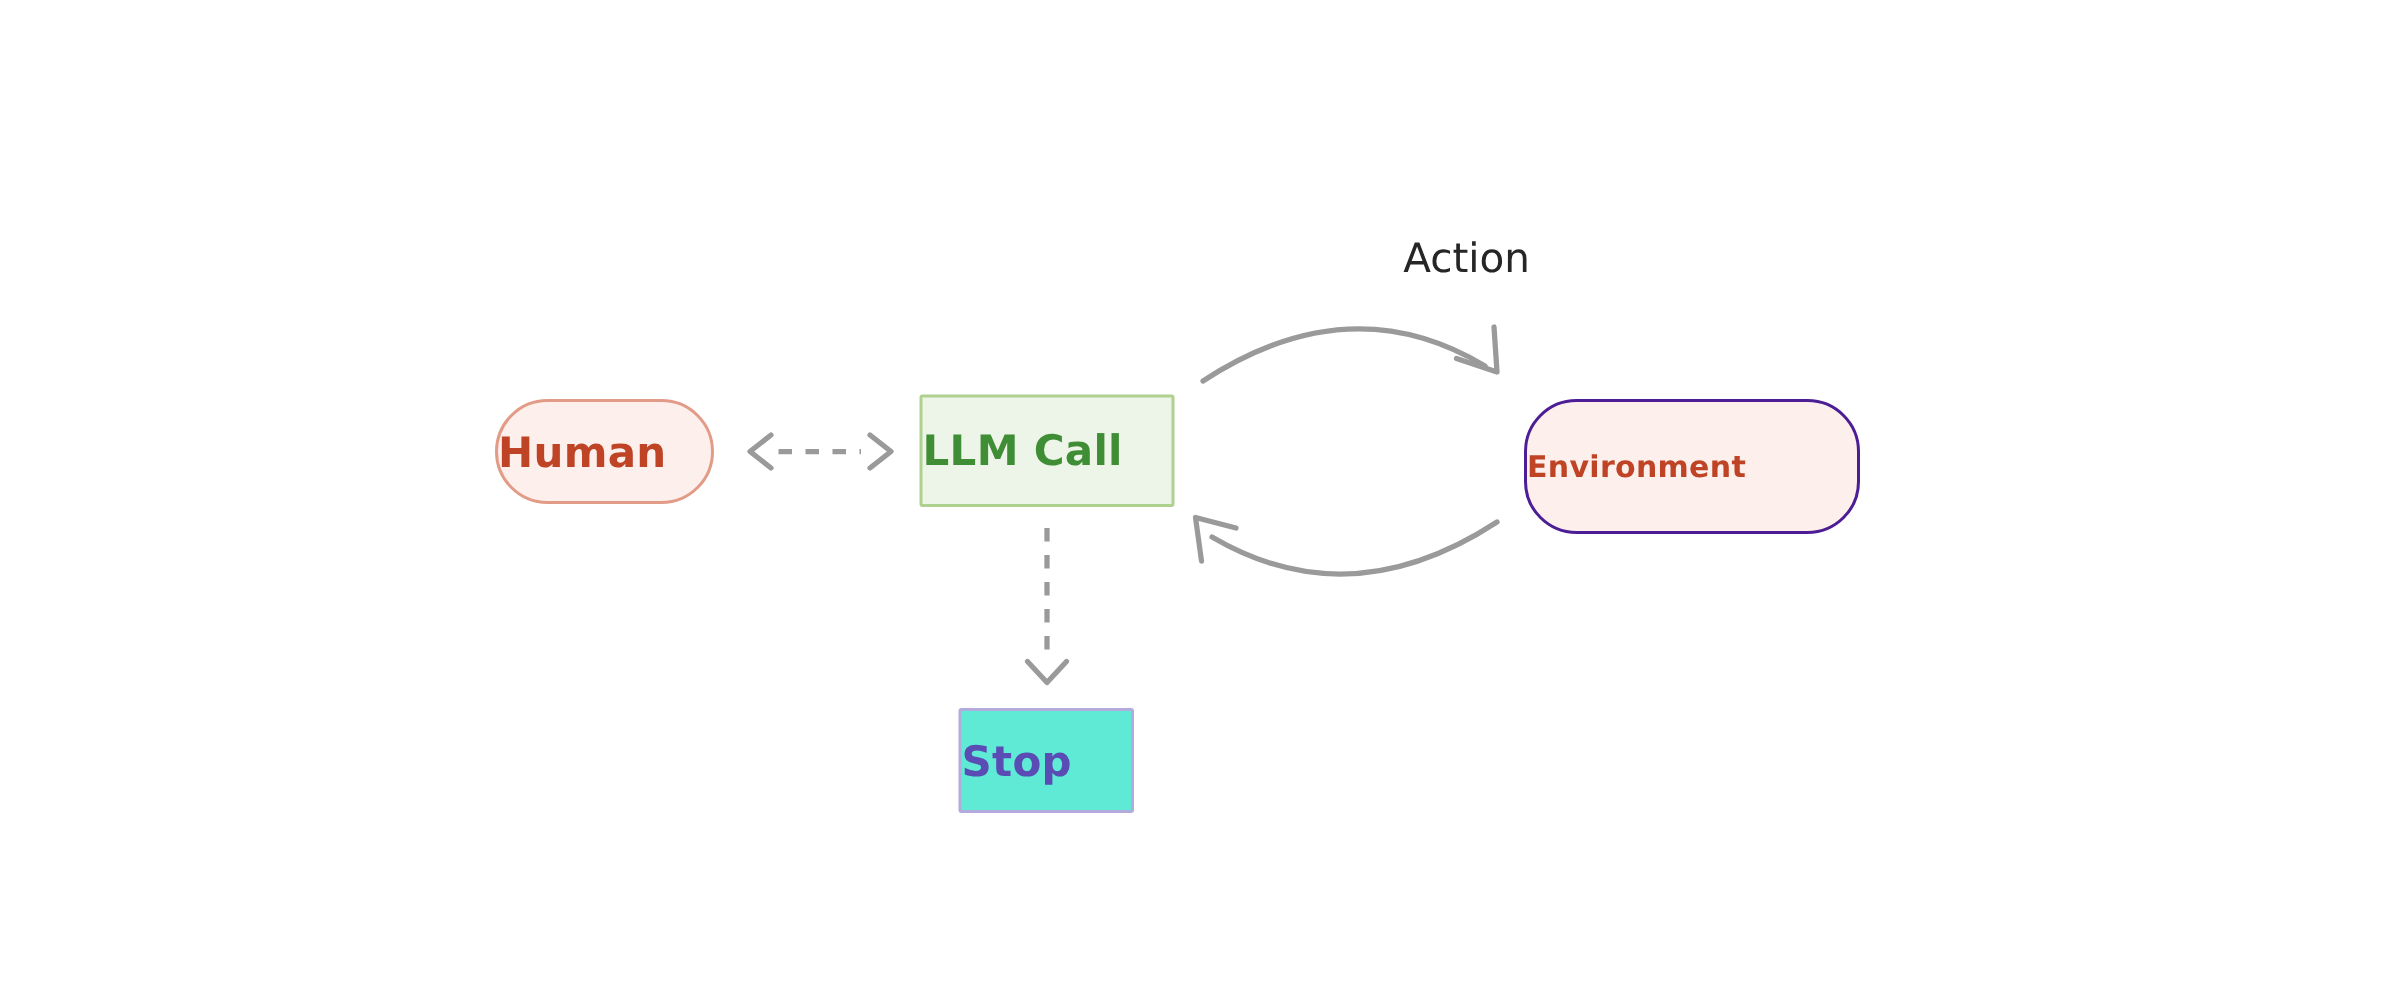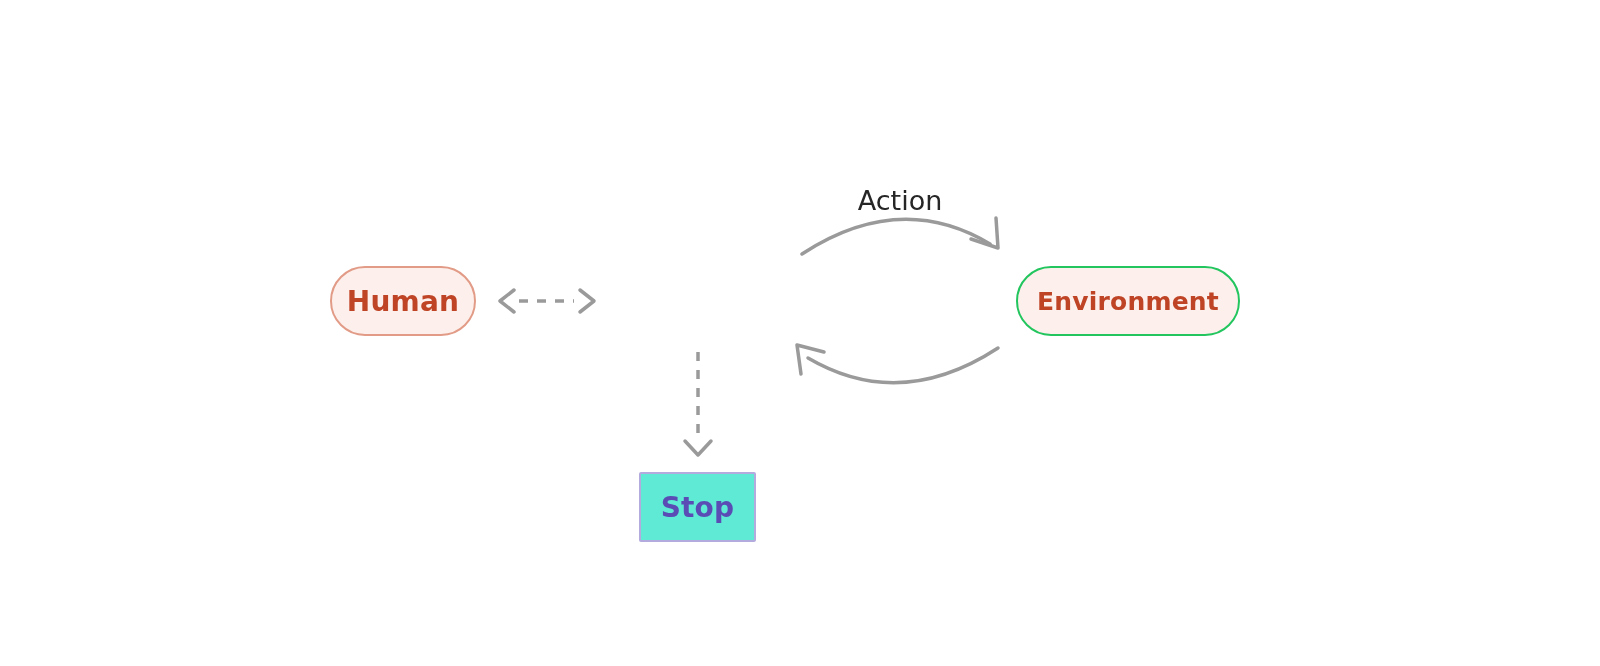--- a/index.html
+++ b/index.html
@@ -14,21 +14,21 @@
     position: relative;
     width: 1600px;
     height: 666px;
     background: #ffffff;
     overflow: hidden;
   }
   .node {
     position: absolute;
     display: flex;
     align-items: center;
-    justify-content: center;
+    justify-content: flex-start;
     box-sizing: border-box;
     font-weight: bold;
     letter-spacing: 0.2px;
     white-space: nowrap;
   }
   
   #node-human {
     left: 330px;
     top: 266px;
     width: 146px;
@@ -37,26 +37,26 @@
     border-radius: 35px;
     background: #fdf0ec;
     color: #bf4426;
     font-size: 28px;
   }
   
   #node-environment {
     left: 1016px;
     top: 266px;
     width: 224px;
-    height: 70px;
-    border: 2px solid #22c55e;
+    height: 90px;
+    border: 2px solid #4c1d95;
     border-radius: 35px;
     background: #fdf0ec;
     color: #bf4426;
-    font-size: 25px;
+    font-size: 20px;
   }
   
   #node-llm-call {
     left: 613px;
     top: 263px;
     width: 170px;
     height: 75px;
     border: 2px solid #aed18f;
     border-radius: 2px;
     background: #edf4e8;
@@ -74,22 +74,21 @@
     background: #5eead4;
     color: #5a4bb5;
     font-size: 28px;
   }
   .edge-label {
     position: absolute;
     color: #262626;
     font-size: 27px;
     font-weight: normal;
     white-space: nowrap;
-    text-align: center;
-    margin-top: 28px;
+    text-align: right;
   }
   #label-action {
     left: 780px;
     top: 157px;
     width: 240px;
   }
   #label-feedback {
     left: 780px;
     top: 410px;
     width: 240px;
@@ -133,20 +132,23 @@
     <g>
       <line x1="698" y1="352" x2="698" y2="440" stroke="#9a9a9a" stroke-width="3.5" stroke-dasharray="9 9" stroke-linecap="butt"></line>
       <polyline points="685,441 698,455 711,441" fill="none" stroke="#9a9a9a" stroke-width="3.5" stroke-linecap="round" stroke-linejoin="round"></polyline>
     </g>
   </svg>
 
   <div class="node" id="node-human">
     <span>Human</span>
   </div>
 
+  <div class="node" id="node-llm-call">
+    <span>LLM Call</span>
+  </div>
 
   <div class="node" id="node-environment">
     <span>Environment</span>
   </div>
 
   <div class="node" id="node-stop">
     <span>Stop</span>
   </div>
 
   <div class="edge-label" id="label-action">Action</div>

